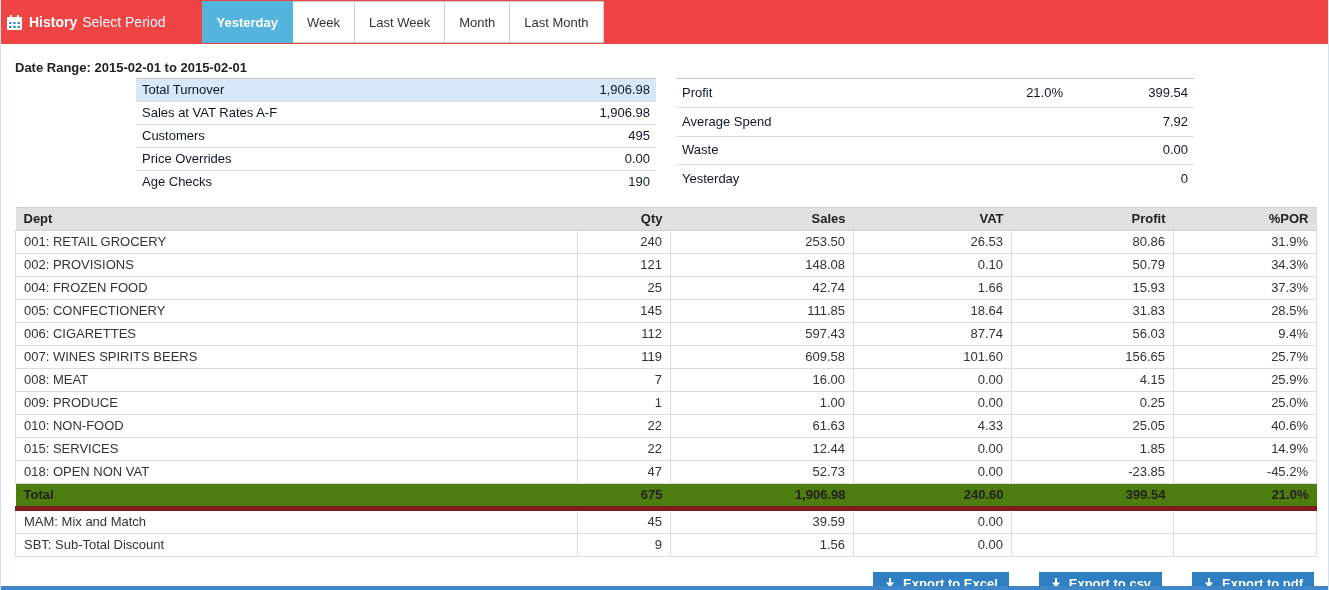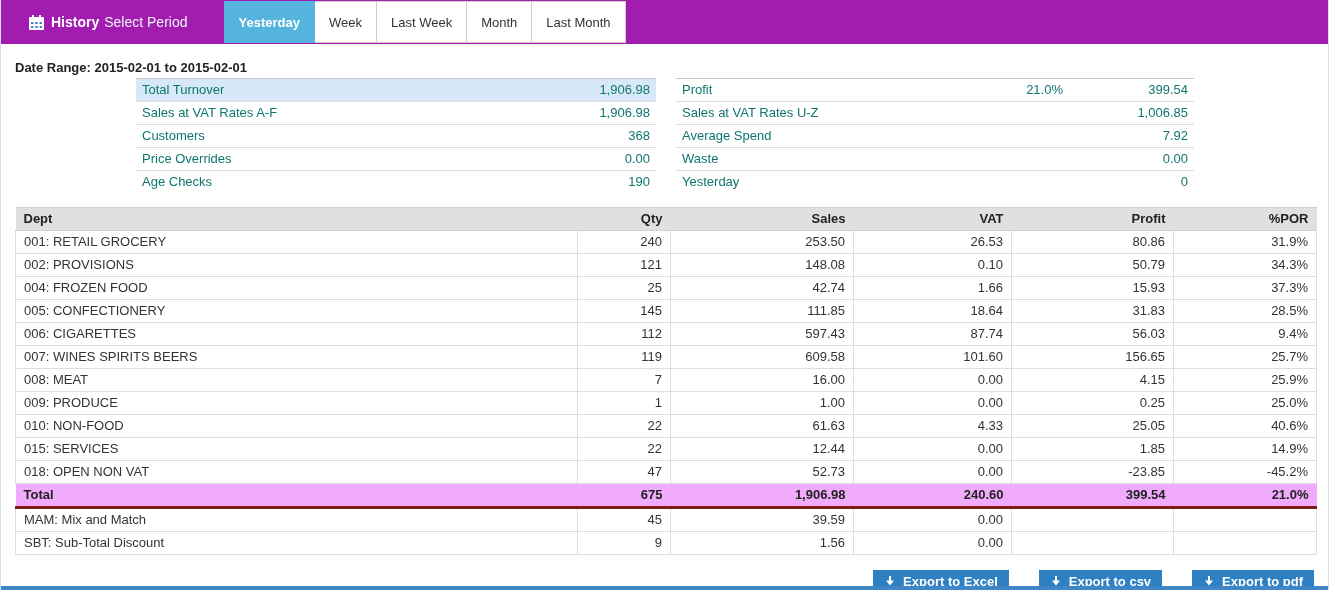--- a/index.html
+++ b/index.html
@@ -13,44 +13,44 @@
     width: 1329px; height: 590px;
     display: flex; flex-direction: column;
     border-left: 1px solid #cfe0ee;
     border-right: 1px solid #cfe0ee;
     background: #fff;
     overflow: hidden;
   }
   
   .topbar {
     height: 44px; flex: 0 0 44px;
-    background: #a21caf;
+    background: #ef4444;
     display: flex; align-items: center;
-    padding: 0 28px;
+    padding: 0 6px;
   }
   .brand { display: flex; align-items: center; color: #fff; font-size: 14px; }
   .brand .cal { display: flex; align-items: center; margin-right: 7px; }
   .brand .title { font-weight: bold; }
   .brand .subtitle { font-weight: normal; margin-left: 5px; color: #eef5fb; }
   .tabs { display: flex; margin-left: 36px; height: 42px; }
   .tab {
     background: #fff; border: 1px solid #cfcfcf; border-left: none;
     color: #333; font-size: 13px; padding: 0 14px;
     display: flex; align-items: center; cursor: pointer; white-space: nowrap;
   }
   .tab:first-child { border-left: 1px solid #cfcfcf; }
   .tab.selected {
     background: #55b4de; border-color: #55b4de;
     color: #fff; font-weight: bold;
   }
   
   .content { flex: 1 1 auto; padding: 0 14px; overflow: hidden; }
   .date-range { margin-top: 16px; font-size: 13px; font-weight: bold; color: #222; }
   .summary-section { display: flex; margin-left: 121px; margin-top: 3px; }
-  table.summary { border-collapse: collapse; font-size: 13px; color: #0f766e; }
+  table.summary { border-collapse: collapse; font-size: 13px; color: #0f172a; }
   table.summary.left  { width: 520px; margin-right: 20px; }
   table.summary.right { width: 518px; }
   .summary td { padding: 4px 6px; line-height: 14px; border-top: 1px solid #ddd; }
   .summary tr:first-child td { border-top: 1px solid #c6c6c6; }
   .summary td.val, .summary td.mid { text-align: right; white-space: nowrap; }
   .summary tr.hl td { background: #d7e9f8; }
   
   table.dept {
     border-collapse: collapse; table-layout: fixed;
     width: 1301px; margin-top: 14px;
@@ -61,23 +61,23 @@
     text-align: left; padding: 4px 8px; line-height: 14px;
     border-top: 1px solid #cfcfcf; border-bottom: 1px solid #cfcfcf;
   }
   .dept th.num { text-align: right; }
   .dept td {
     border: 1px solid #ddd; padding: 4px 8px; line-height: 14px;
     white-space: nowrap; overflow: hidden;
   }
   .dept td.num { text-align: right; }
   .dept tr.total td {
-    background: #f0abfc; font-weight: bold; color: #222;
+    background: #4d7c0f; font-weight: bold; color: #222;
     border-left: none; border-right: none;
-    border-top: 1px solid #cfcfcf; border-bottom: 3px solid #7f1d1d;
+    border-top: 1px solid #cfcfcf; border-bottom: 5px solid #7f1d1d;
   }
   
   .export-row {
     display: flex; justify-content: flex-end; align-items: flex-end;
     gap: 30px; margin-top: 15px;
   }
   .export-btn {
     background: #2e80c3; color: #fff; border: none;
     font-family: "Liberation Sans", sans-serif;
     font-size: 13px; font-weight: bold;
@@ -134,21 +134,21 @@
             <tr class="hl">
               <td>Total Turnover</td>
               <td class="val">1,906.98</td>
             </tr>
             <tr>
               <td>Sales at VAT Rates A-F</td>
               <td class="val">1,906.98</td>
             </tr>
             <tr>
               <td>Customers</td>
-              <td class="val">368</td>
+              <td class="val">495</td>
             </tr>
             <tr>
               <td>Price Overrides</td>
               <td class="val">0.00</td>
             </tr>
             <tr>
               <td>Age Checks</td>
               <td class="val">190</td>
             </tr>
           </tbody>
@@ -157,25 +157,20 @@
         <colgroup>
             <col style="width:273px">
             <col style="width:120px">
             <col style="width:125px">
           </colgroup>
         <tbody id="summary-right-body">
             <tr>
               <td>Profit</td>
               <td class="mid">21.0%</td>
               <td class="val">399.54</td>
-            </tr>
-            <tr>
-              <td>Sales at VAT Rates U-Z</td>
-              <td class="mid"></td>
-              <td class="val">1,006.85</td>
             </tr>
             <tr>
               <td>Average Spend</td>
               <td class="mid"></td>
               <td class="val">7.92</td>
             </tr>
             <tr>
               <td>Waste</td>
               <td class="mid"></td>
               <td class="val">0.00</td>

